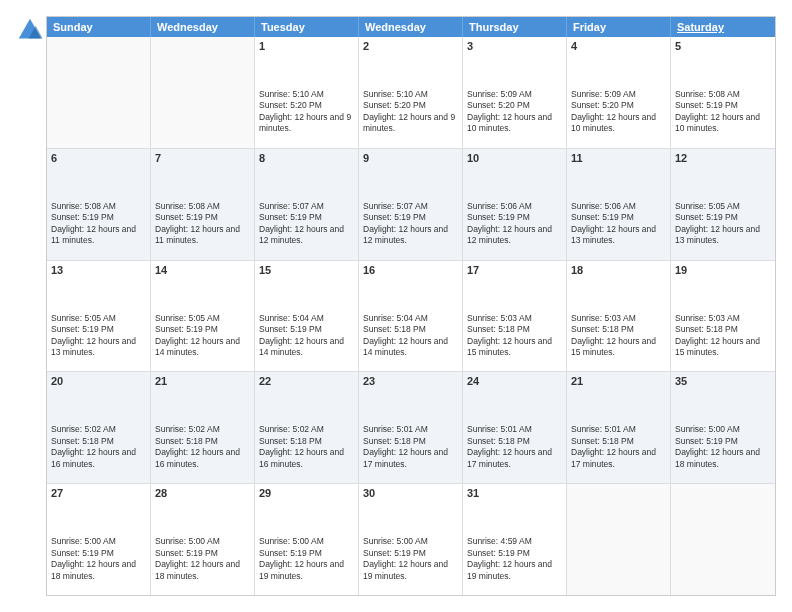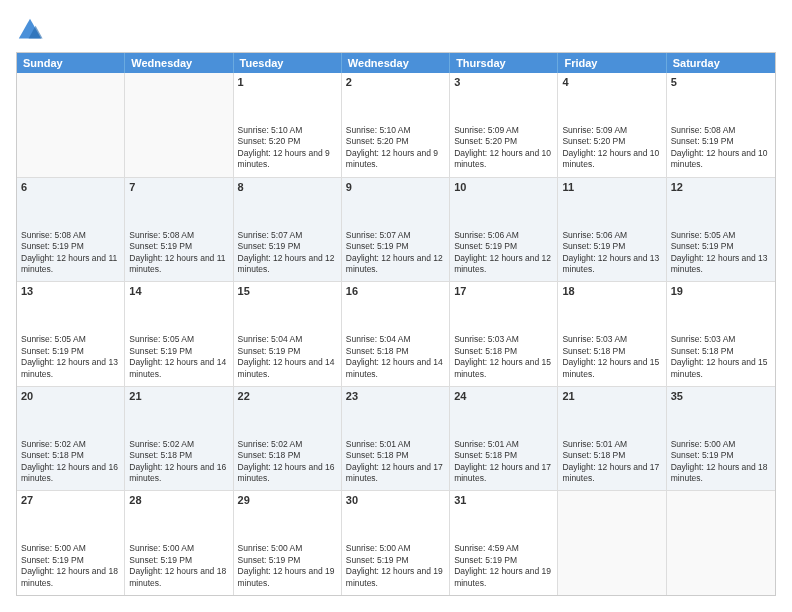--- a/index.html
+++ b/index.html
@@ -8,21 +8,21 @@
       background: #fff;
       width: 792px;
       height: 612px;
       overflow: hidden;
     }
     .page {
       width: 792px;
       height: 612px;
       padding: 16px;
       display: flex;
-      flex-direction: column;
+      flex-direction: row;
     }
     .header {
       display: flex;
       justify-content: space-between;
       align-items: flex-start;
       margin-bottom: 8px;
     }
     .logo {
       display: flex;
       align-items: center;
@@ -65,21 +65,21 @@
       grid-template-columns: repeat(7, 1fr);
       background: #4a90d9;
     }
     .day-header {
       color: #fff;
       font-size: 11px;
       font-weight: bold;
       padding: 4px 6px;
       border-right: 1px solid #6aaae0;
     }
-    .day-header:last-child { border-right: none; }
+    .day-header:last-child { border-right: none; text-decoration: underline; }
     .calendar-body {
       flex: 1;
       display: flex;
       flex-direction: column;
     }
     .week-row {
       display: grid;
       grid-template-columns: repeat(7, 1fr);
       flex: 1;
       border-bottom: 1px solid #ddd;

